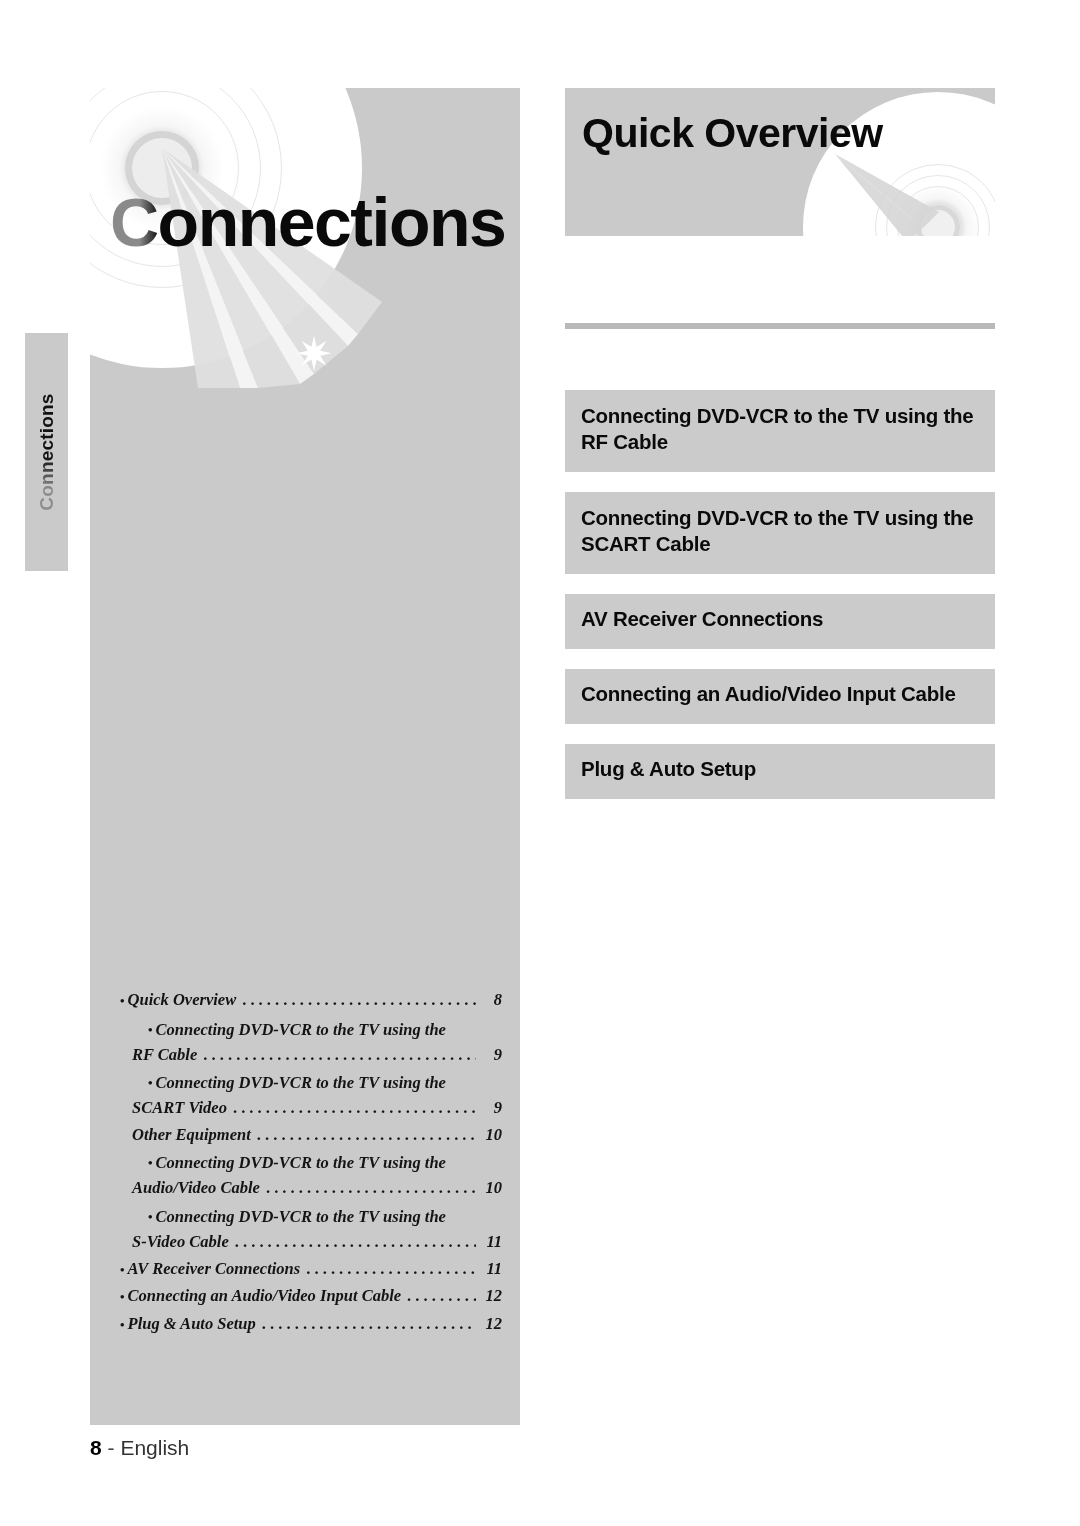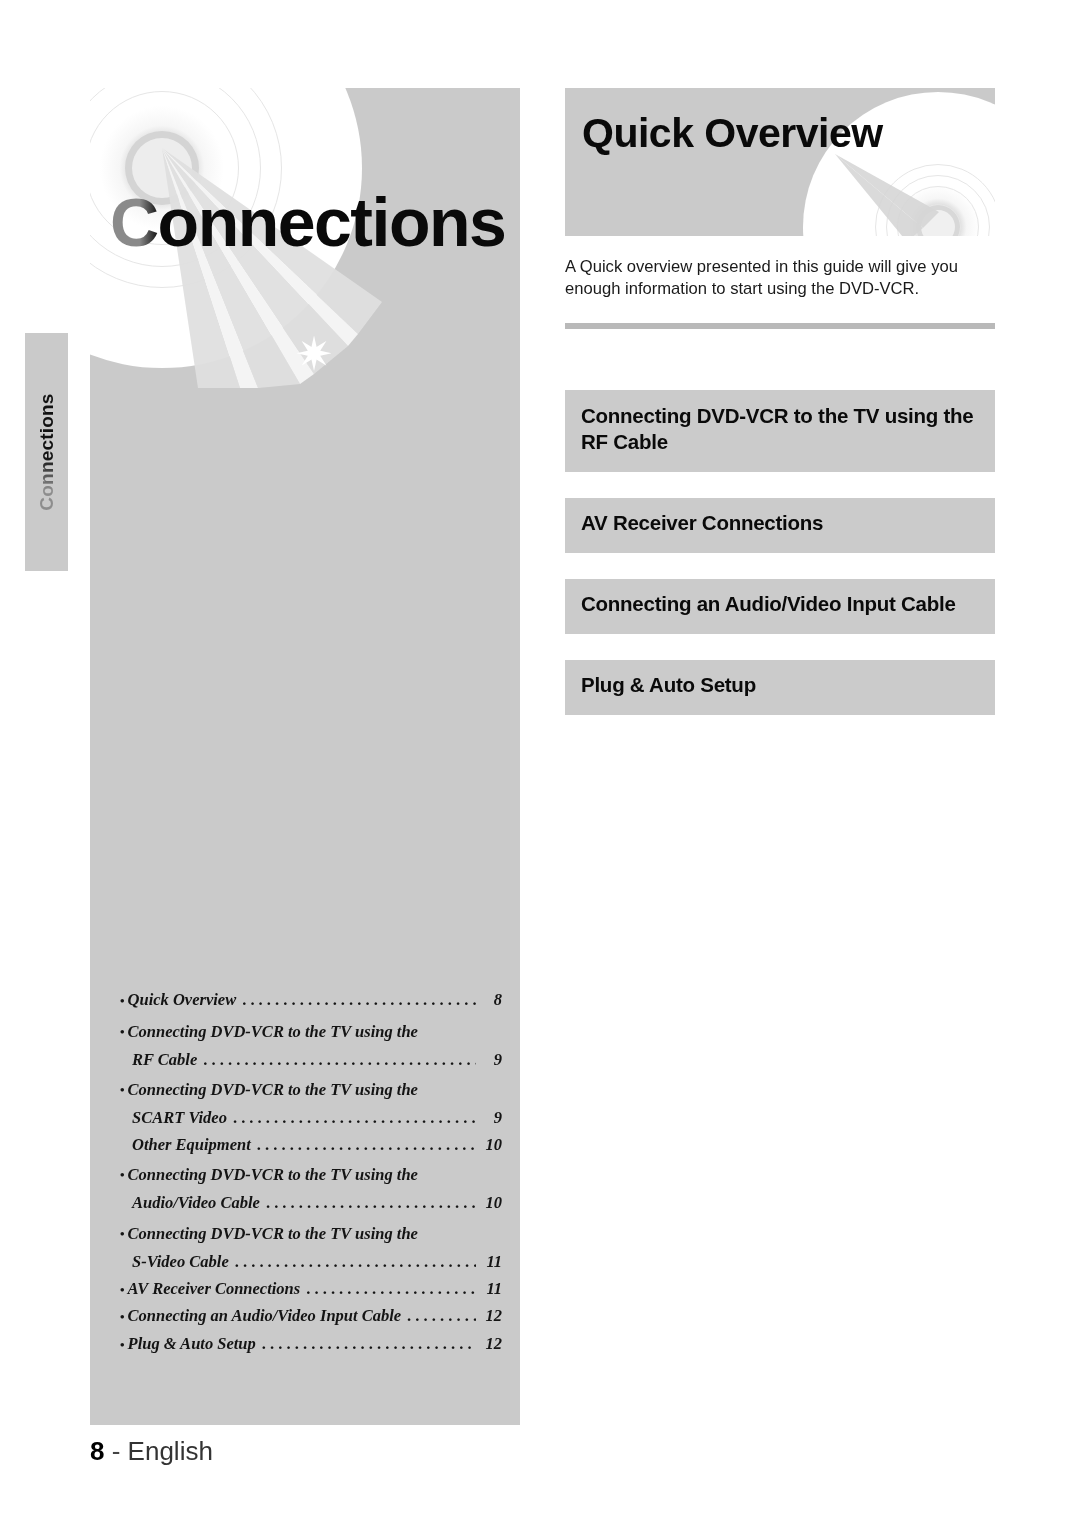--- a/index.html
+++ b/index.html
@@ -123,21 +123,22 @@
     font-weight: bold;
     font-style: italic;
     font-size: 16.5px;
     color: #141414;
     margin-bottom: 2px;
   }
   .toc-line1 {
     display: block;
     padding-left: 12px;
     text-indent: -12px;
-    line-height: 32px;
+    line-height: 27px;
+    margin-left: 28px;
   }
   .toc-bullet {
     font-style: normal;
     font-size: 13px;
     vertical-align: 1px;
     padding-right: 3px;
   }
   .toc-line2 {
     display: flex;
     align-items: flex-end;
@@ -216,21 +217,21 @@
     background: #b9b9b9;
   }
   #section-list {
     position: absolute;
     left: 0;
     top: 302px;
     width: 430px;
   }
   .section-box {
     background: #cbcbcb;
-    margin-bottom: 26px;
+    margin-bottom: 20px;
     padding: 13px 16px 15px 16px;
     box-sizing: border-box;
   }
   .section-box .sb-label {
     display: block;
     font-family: "Liberation Sans", sans-serif;
     font-weight: bold;
     font-size: 20.5px;
     line-height: 26px;
     letter-spacing: -0.25px;
@@ -238,21 +239,21 @@
   }
   .section-box.two-line { min-height: 82px; }
   .section-box.one-line { min-height: 55px; padding-top: 12px; padding-bottom: 13px; }
 
   
   #footer {
     position: absolute;
     left: 90px;
     top: 1436px;
     font-family: "Liberation Sans", sans-serif;
-    font-size: 26px;
+    font-size: 21px;
     color: #222;
     white-space: nowrap;
   }
   #footer-page { font-weight: bold; color: #000; }
   #footer-sep { color: #444; }
   #footer-lang { color: #333; }
 </style>
 </head>
 <body>
 
@@ -375,27 +376,29 @@
     </div>
     <svg width="270" height="270" viewBox="0 0 270 270" style="position:absolute;left:238px;top:4px;">
       <g fill="#d6d6d6" opacity="0.9">
         <polygon points="32,62 120,136 136,120"></polygon>
         <polygon points="32,62 104,150 120,136"></polygon>
       </g>
     </svg>
     <div id="qo-title">Quick Overview</div>
   </div>
 
-  <div id="qo-intro">A Quick overview presented in this guide will give you enough information to start using the DVD-VCR.</div>
 
   <div id="qo-rule"></div>
 
   <div id="section-list">
       <div class="section-box two-line">
         <span class="sb-label">Connecting DVD-VCR to the TV using the RF Cable</span>
+      </div>
+      <div class="section-box two-line">
+        <span class="sb-label">Connecting DVD-VCR to the TV using the SCART Cable</span>
       </div>
       <div class="section-box one-line">
         <span class="sb-label">AV Receiver Connections</span>
       </div>
       <div class="section-box one-line">
         <span class="sb-label">Connecting an Audio/Video Input Cable</span>
       </div>
       <div class="section-box one-line">
         <span class="sb-label">Plug &amp; Auto Setup</span>
       </div>

